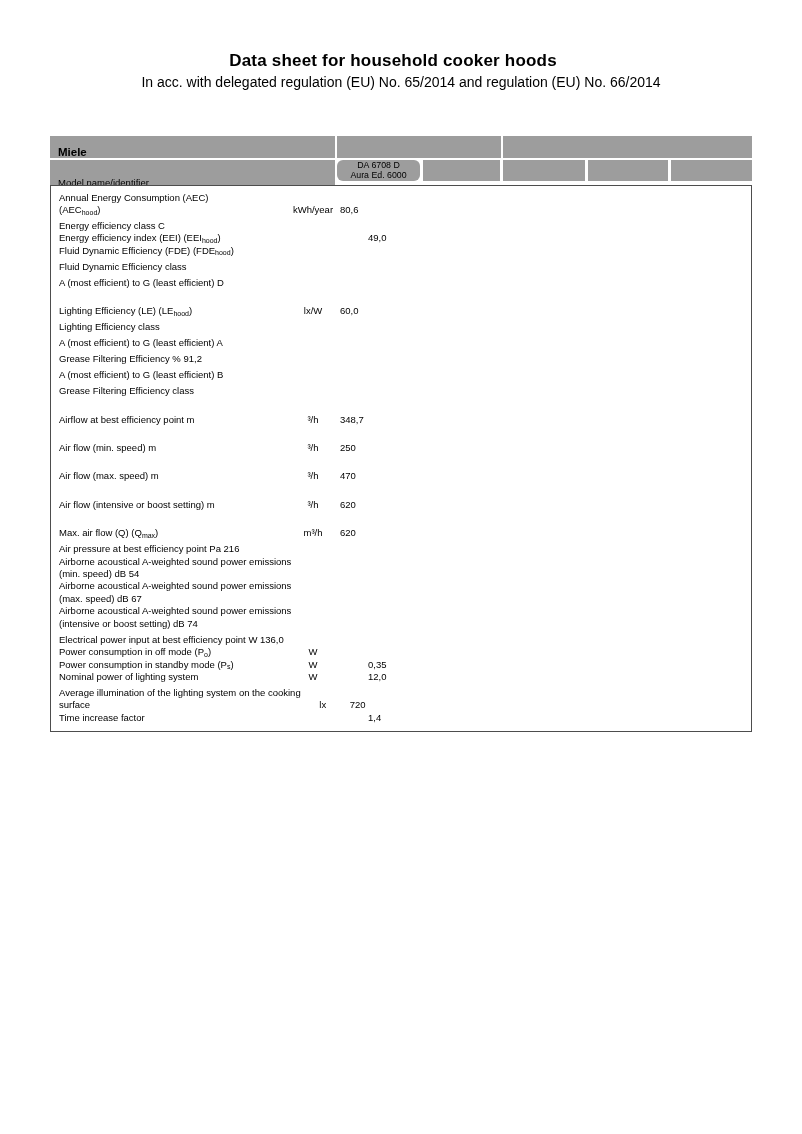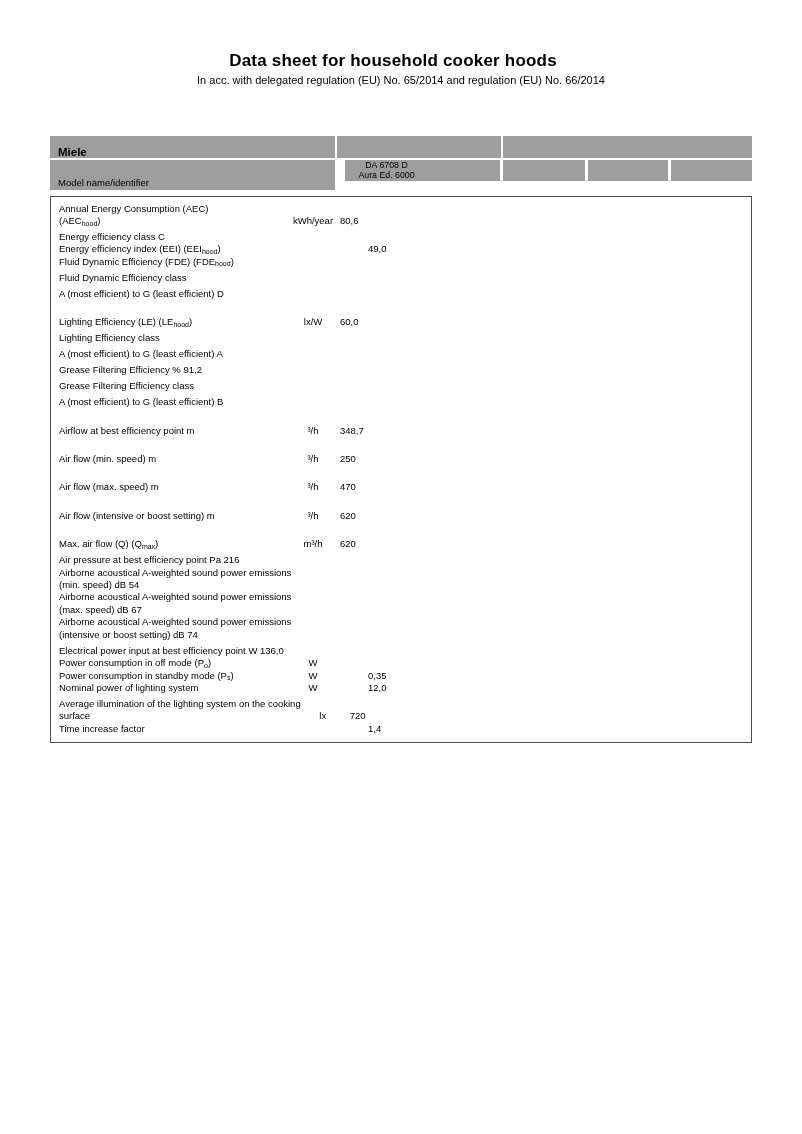--- a/index.html
+++ b/index.html
@@ -1,36 +1,36 @@
 <!DOCTYPE html>
 <html><head>
 <meta charset="utf-8">
 <style>
   html,body{margin:0;padding:0;background:#ffffff;}
   .page{position:relative;width:802px;height:1134px;background:#ffffff;
         font-family:"Liberation Sans","DejaVu Sans",sans-serif;color:#000;overflow:hidden;}
   .doc-title{position:absolute;left:0;right:16px;top:51px;text-align:center;
              font-size:17px;font-weight:bold;letter-spacing:0.2px;}
-  .doc-subtitle{position:absolute;left:0;right:0;top:74px;text-align:center;font-size:11px;}
+  .doc-subtitle{position:absolute;left:0;right:0;top:74px;text-align:center;font-size:14px;}
 
   .hcell{position:absolute;background:#9d9d9d;box-sizing:border-box;}
   .brand-cell{left:50px;top:136px;width:285px;height:22px;display:flex;align-items:flex-end;
               padding-left:8px;font-size:11.5px;font-weight:bold;}
   .hband1{left:337px;top:136px;width:164px;height:22px;}
   .hband2{left:503px;top:136px;width:249px;height:22px;}
   .model-label-cell{left:50px;top:160px;width:285px;height:30px;display:flex;
                     align-items:flex-end;padding:0 0 2px 8px;font-size:9.5px;}
-  .model-cell{left:345px;top:160px;width:83px;height:21px;font-size:8.8px;line-height:9.8px;
-              text-align:center;padding-top:1px;}
+  .model-cell{left:337px;top:160px;width:83px;height:21px;font-size:8.8px;line-height:9.8px;
+              text-align:center;padding-top:1px;border-radius:6px;}
   .hempty1{left:423px;top:160px;width:77px;height:21px;}
   .hempty2{left:503px;top:160px;width:82px;height:21px;}
   .hempty3{left:588px;top:160px;width:80px;height:21px;}
   .hempty4{left:671px;top:160px;width:81px;height:21px;}
 
-  .tbody{position:absolute;left:50px;top:196px;width:702px;min-height:404px;
+  .tbody{position:absolute;left:50px;top:185px;width:702px;min-height:404px;
          border:1px solid #4d4d4d;box-sizing:border-box;padding:2px 0 7px;background:#fff;}
   .row{display:flex;align-items:flex-end;font-size:9.5px;line-height:12.4px;}
   .cell{box-sizing:border-box;}
   .label{flex:0 0 240px;padding-left:8px;white-space:nowrap;overflow:visible;}
   .unit{flex:0 0 47px;text-align:center;padding-right:3px;white-space:nowrap;}
   .value{flex:1 1 auto;white-space:nowrap;}
   .value.near{padding-left:2px;margin-top:16px;}
   .value.far{padding-left:30px;}
   sub{font-size:7px;line-height:0;vertical-align:baseline;position:relative;top:1.5px;}
 </style>
@@ -104,26 +104,26 @@
         <div class="cell label">A (most efficient) to G (least efficient) A</div>
         <div class="cell unit"></div>
         <div class="cell value near"></div>
       </div>
       <div class="row">
         <div class="cell label">Grease Filtering Efficiency % 91,2</div>
         <div class="cell unit"></div>
         <div class="cell value near"></div>
       </div>
       <div class="row">
+        <div class="cell label">A (most efficient) to G (least efficient) B</div>
+        <div class="cell unit"></div>
+        <div class="cell value near"></div>
+      </div>
+      <div class="row">
         <div class="cell label">Grease Filtering Efficiency class</div>
-        <div class="cell unit"></div>
-        <div class="cell value near"></div>
-      </div>
-      <div class="row">
-        <div class="cell label">A (most efficient) to G (least efficient) B</div>
         <div class="cell unit"></div>
         <div class="cell value near"></div>
       </div>
       <div class="row">
         <div class="cell label">Airflow at best efficiency point m</div>
         <div class="cell unit">³/h</div>
         <div class="cell value near">348,7</div>
       </div>
       <div class="row">
         <div class="cell label">Air flow (min. speed) m</div>

